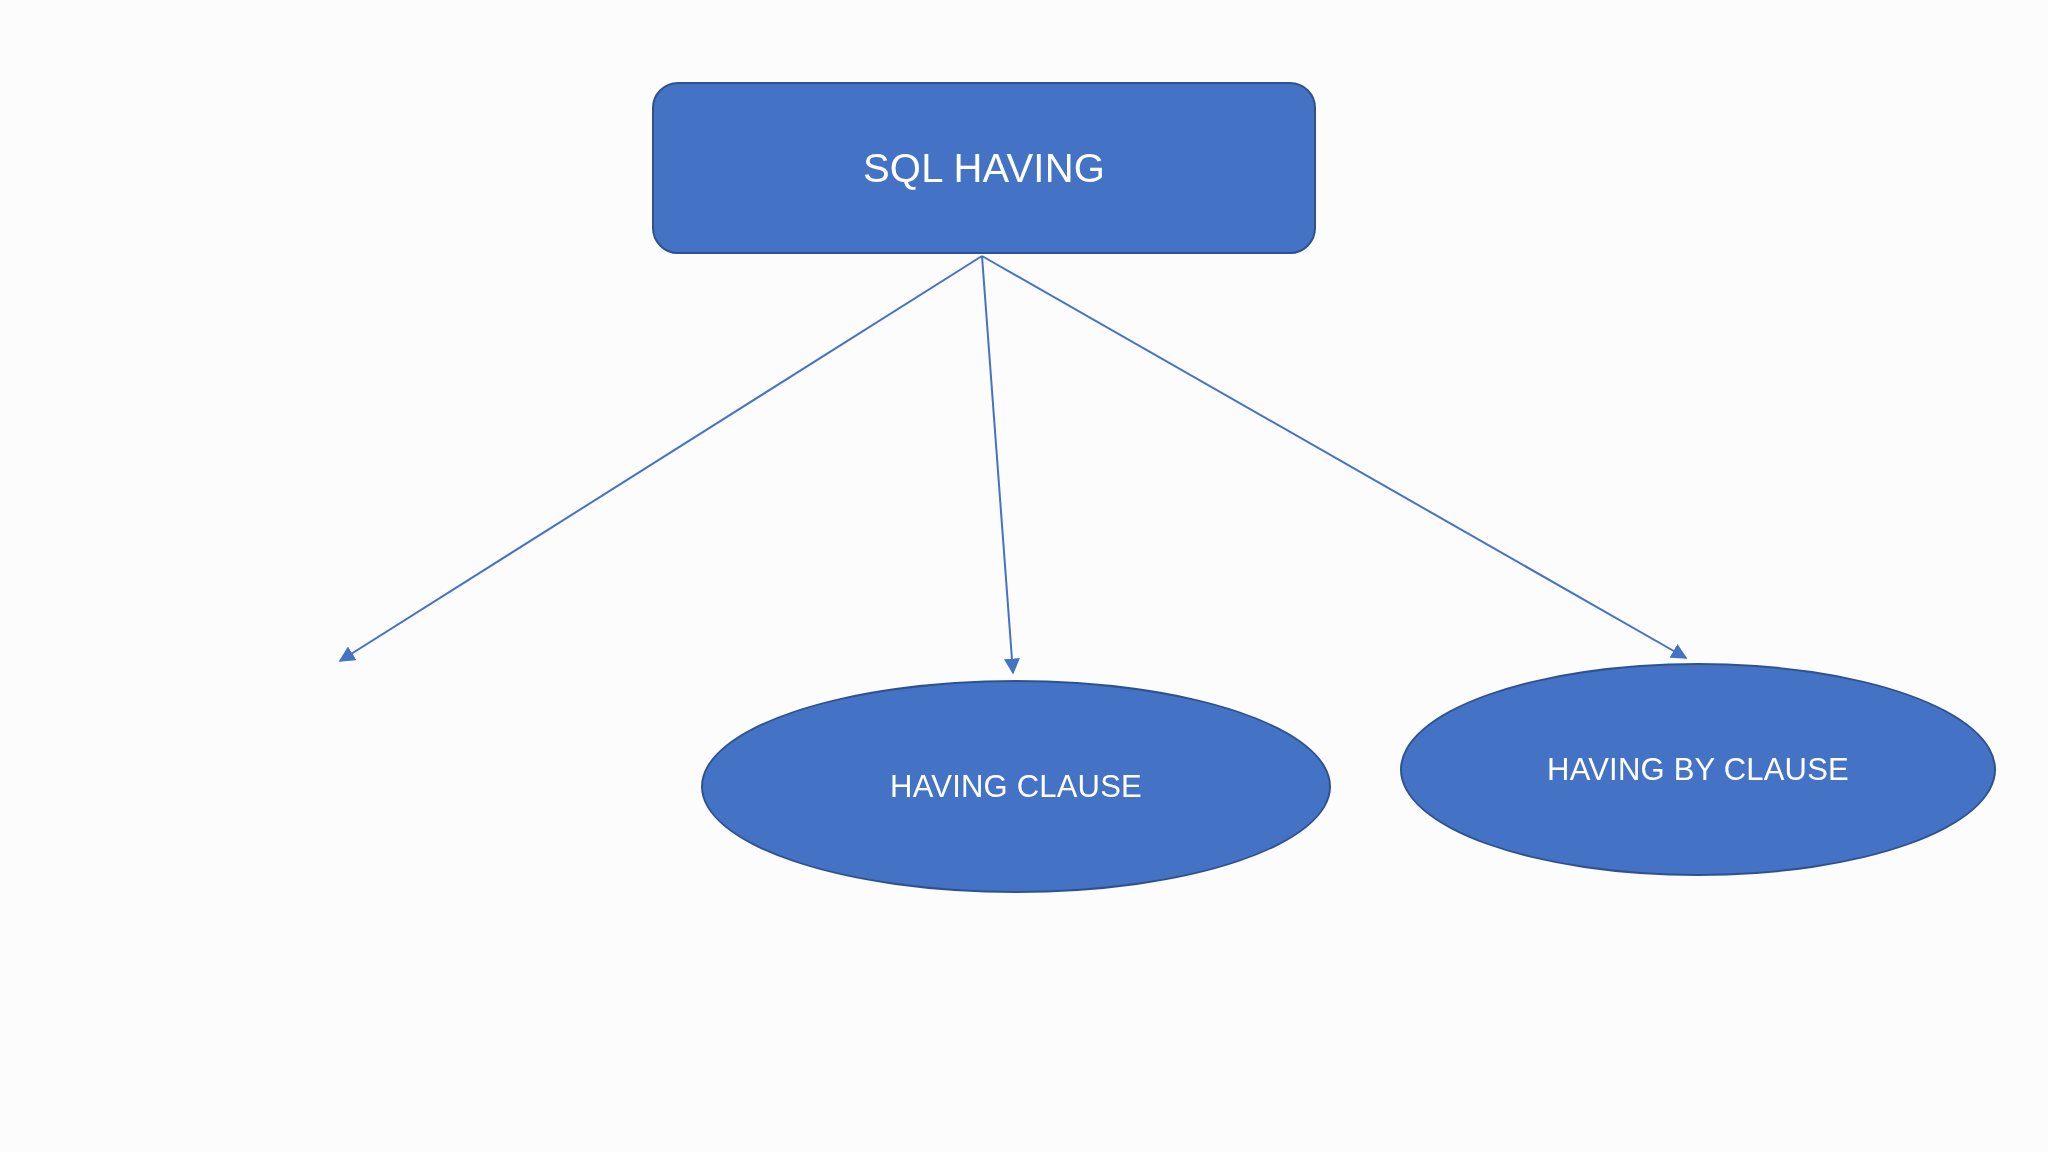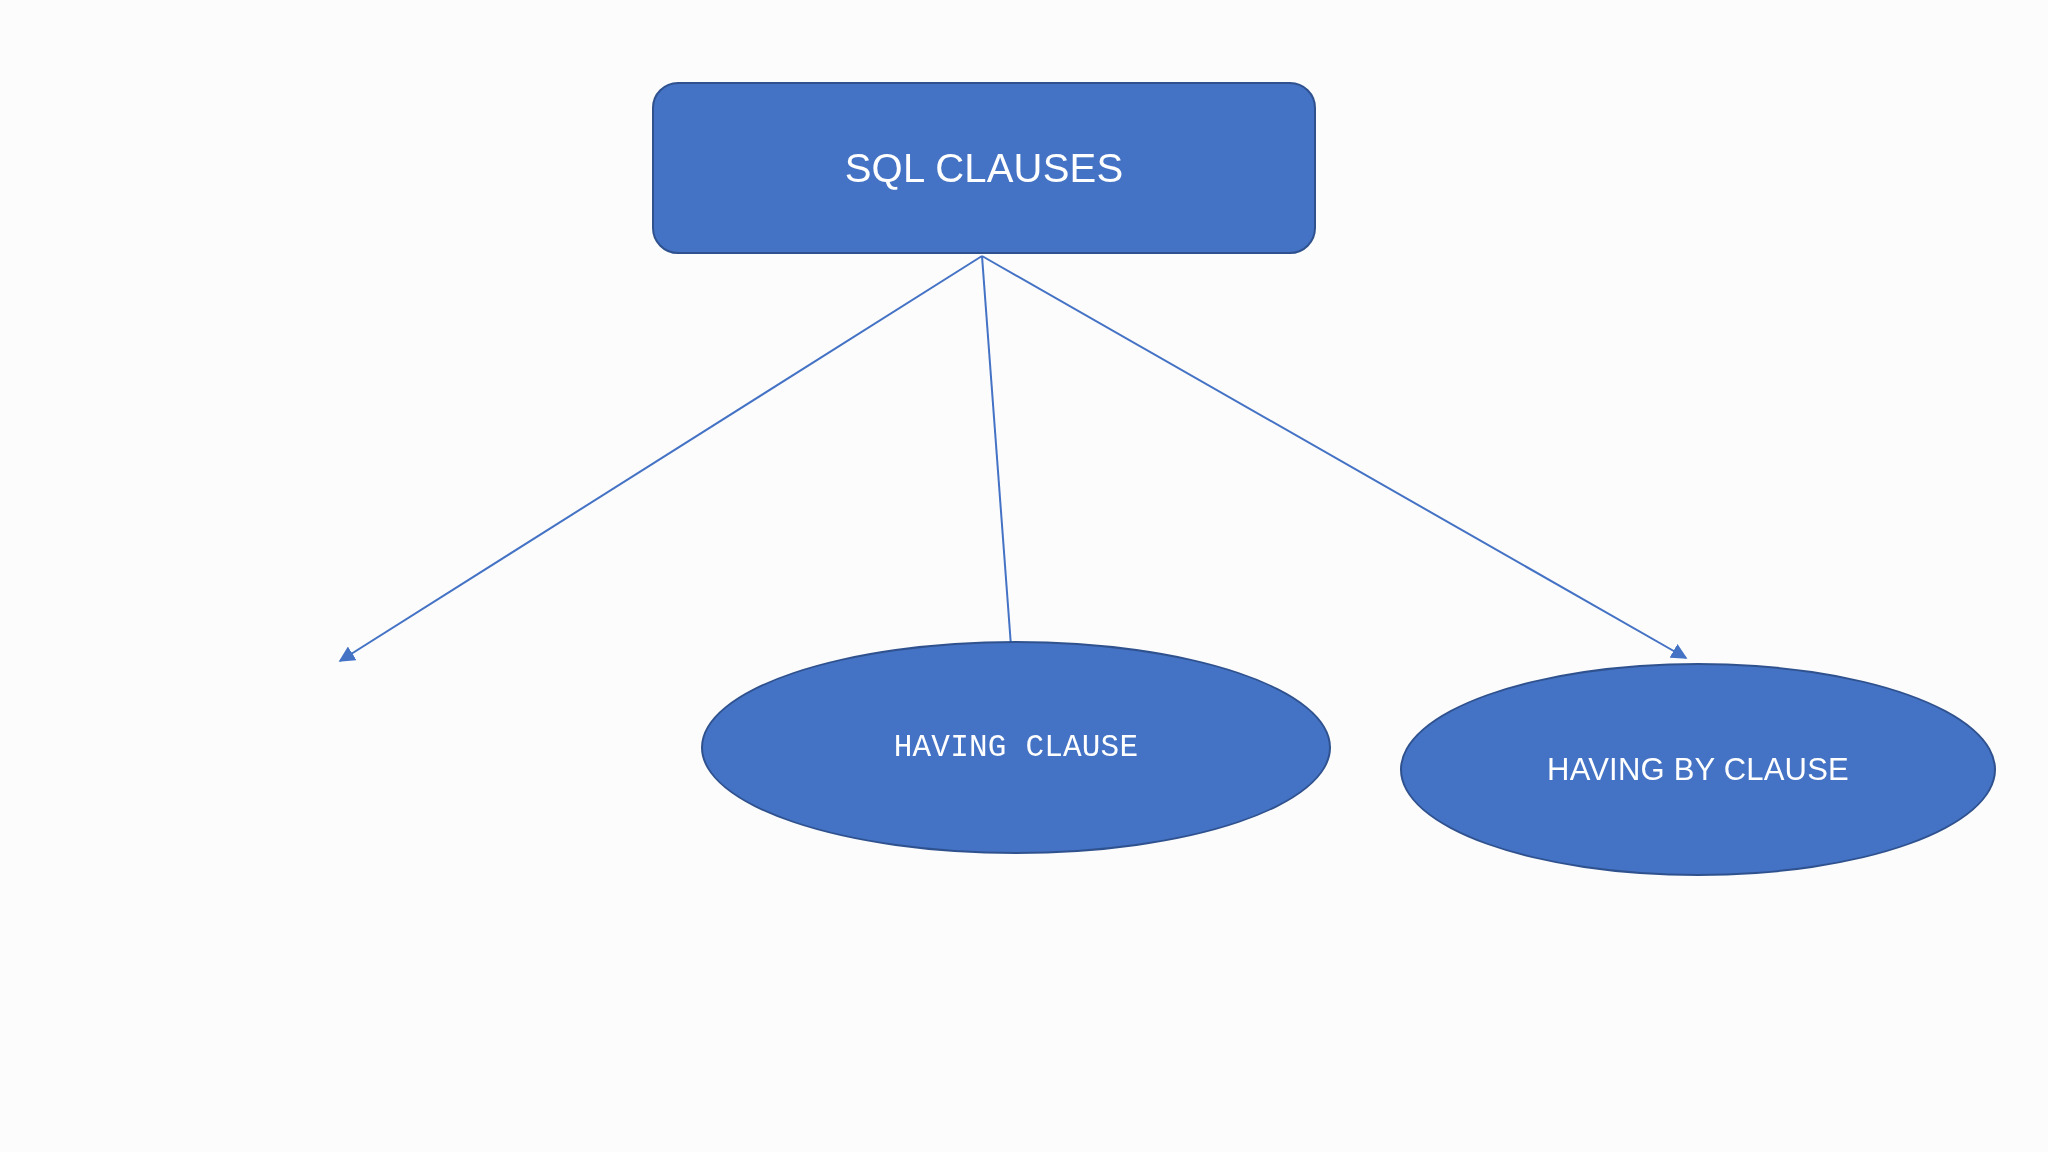--- a/index.html
+++ b/index.html
@@ -40,21 +40,21 @@
     justify-content: center;
     text-align: center;
   }
   .node-rect {
     left: 652px; top: 82px;
     width: 664px; height: 172px;
     border-radius: 26px;
   }
   .node-ellipse { border-radius: 50%; }
   .node-ellipse.group-by { left: 29px;   top: 665px; width: 606px; height: 214px; }
-  .node-ellipse.having   { left: 701px;  top: 641px; width: 630px; height: 213px; font-family: Liberation Mono, monospace; }
+  .node-ellipse.having   { left: 701px;  top: 680px; width: 630px; height: 213px; }
   .node-ellipse.order-by { left: 1400px; top: 663px; width: 596px; height: 213px; }
   .node-label {
     color: var(--label-text);
     letter-spacing: 0.2px;
     white-space: nowrap;
   }
   .root-label { font-size: 40px; }
   .ellipse-label { font-size: 31px; }
 </style>
 </head>
@@ -67,21 +67,21 @@
       <marker id="arrow" viewBox="0 0 10 10" refX="9" refY="5" markerWidth="8" markerHeight="8" orient="auto-start-reverse">
         <path class="arrowhead" d="M 0 0 L 10 5 L 0 10 z"></path>
       </marker>
     </defs>
     <line class="connector" x1="982" y1="256" x2="340" y2="661" marker-end="url(#arrow)"></line>
     <line class="connector" x1="982" y1="256" x2="1013" y2="673" marker-end="url(#arrow)"></line>
     <line class="connector" x1="982" y1="256" x2="1686" y2="658" marker-end="url(#arrow)"></line>
   </svg>
 
   <div class="node node-rect">
-    <span class="node-label root-label">SQL CLAUSES</span>
+    <span class="node-label root-label">SQL HAVING</span>
   </div>
 
 
   <div class="node node-ellipse having">
     <span class="node-label ellipse-label">HAVING CLAUSE</span>
   </div>
 
   <div class="node node-ellipse order-by">
     <span class="node-label ellipse-label">HAVING BY CLAUSE</span>
   </div>

